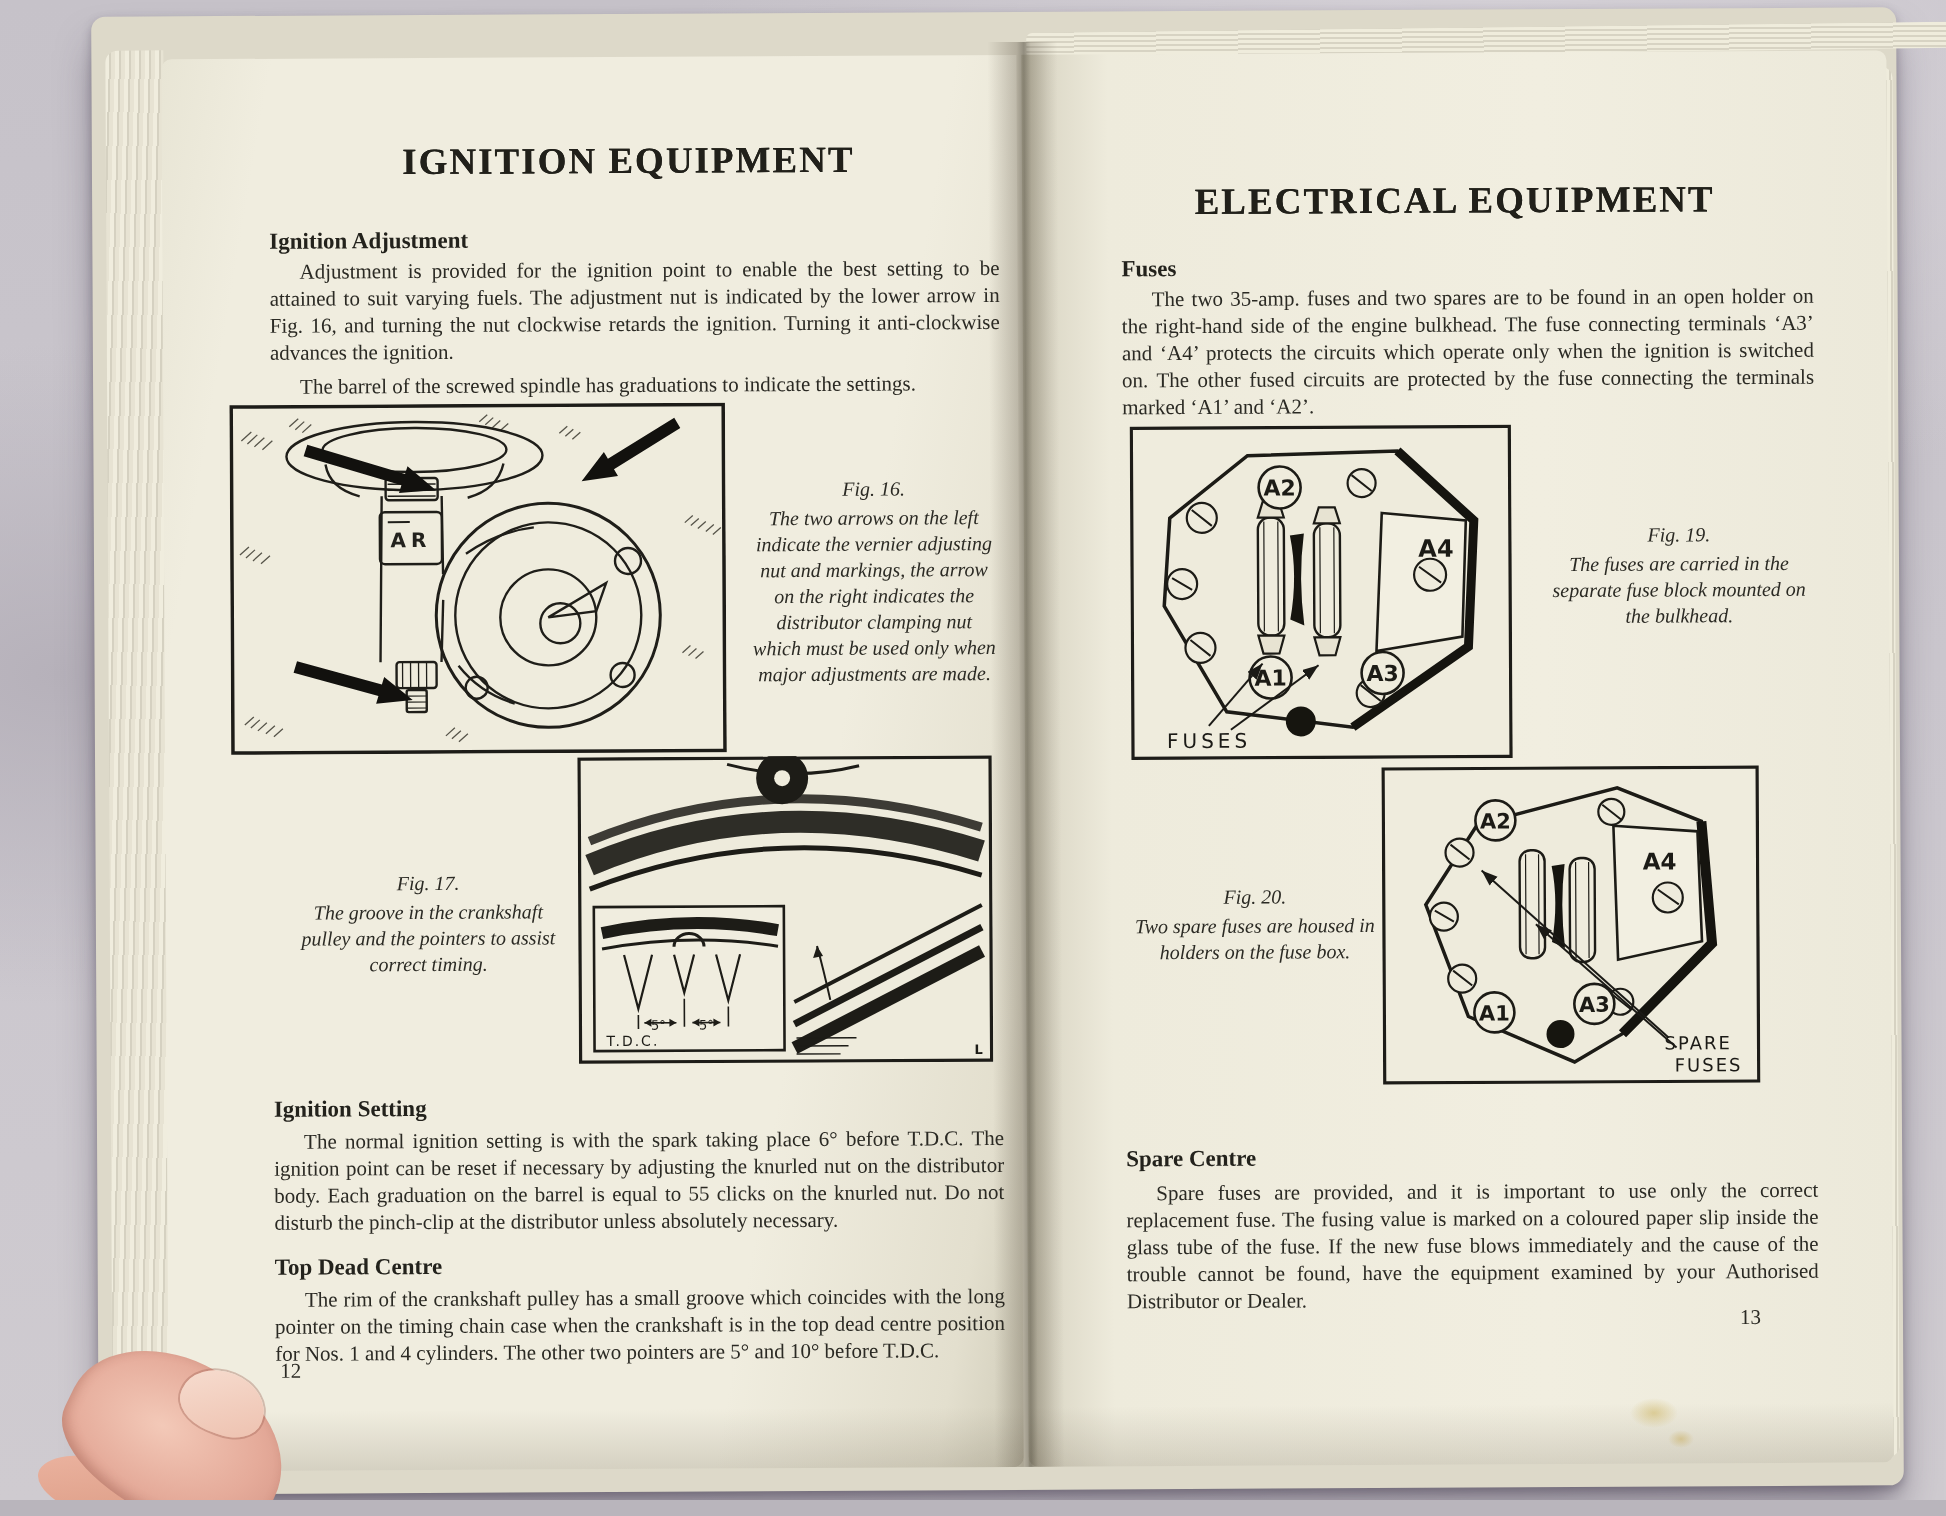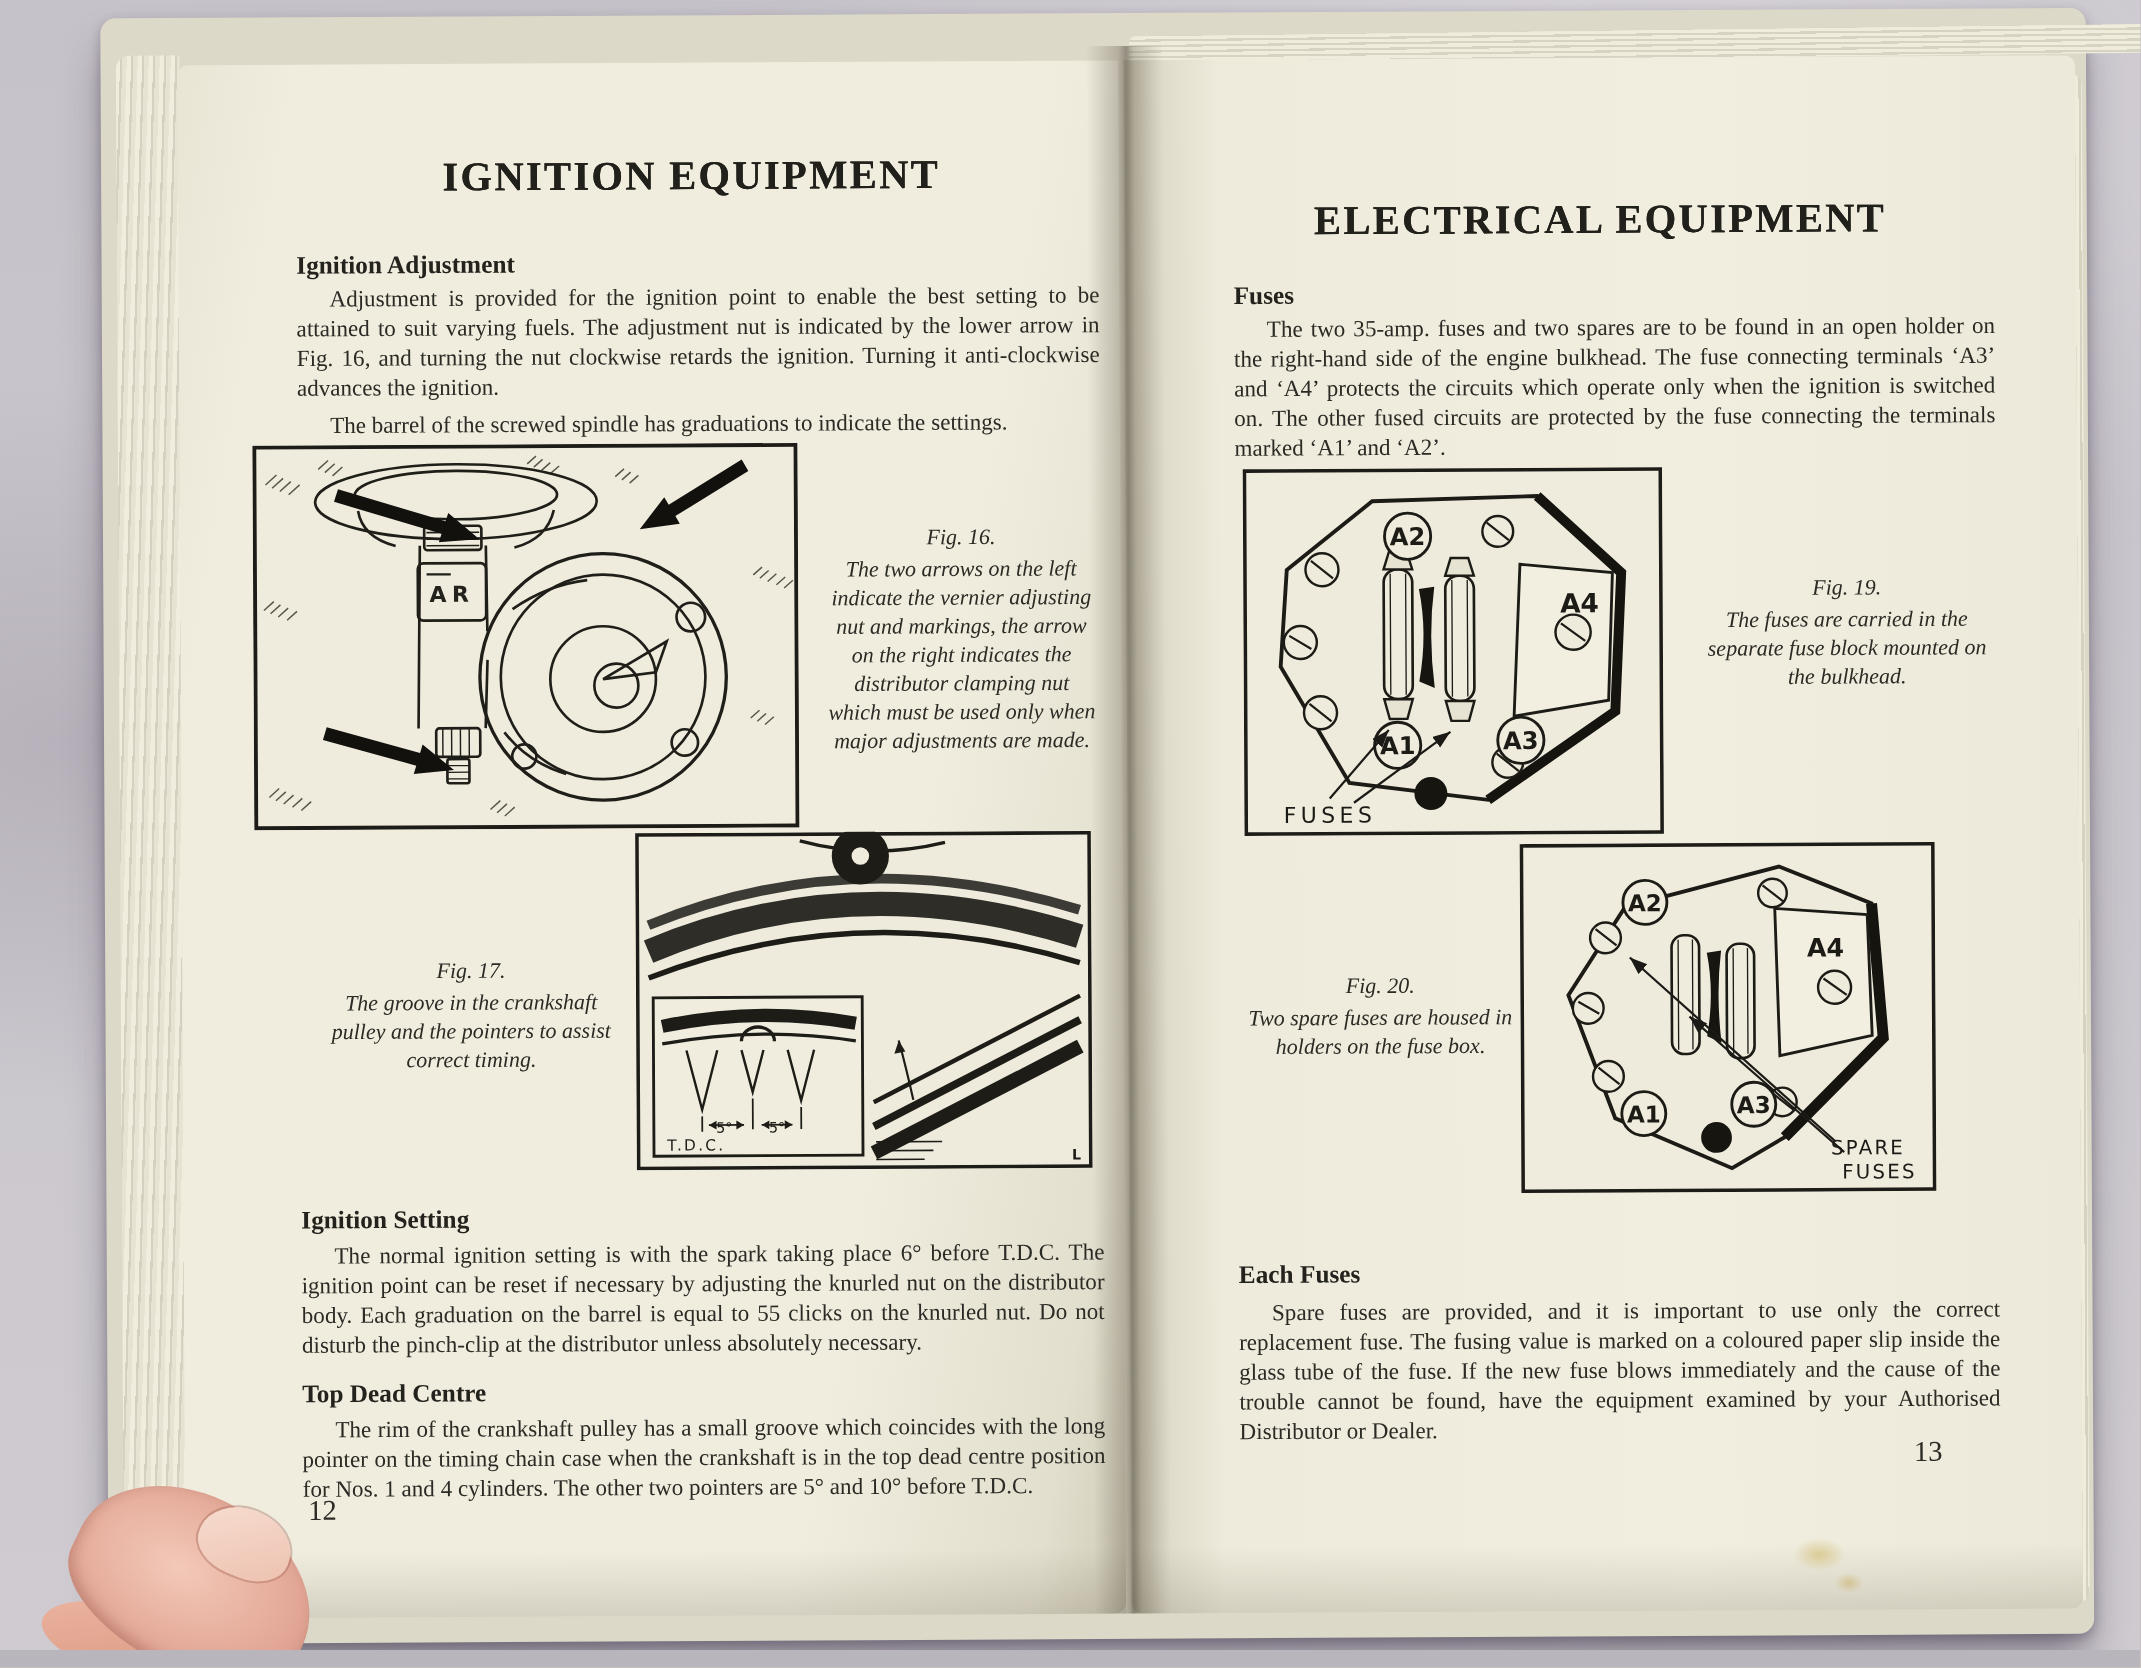--- a/index.html
+++ b/index.html
@@ -33,21 +33,21 @@
   .gutter{position:absolute;left:896px;top:30px;width:70px;height:1425px;
     background:linear-gradient(90deg, rgba(70,60,45,0) 0%, rgba(70,60,45,0.28) 42%, rgba(42,36,24,0.42) 52%, rgba(70,60,45,0.25) 62%, rgba(70,60,45,0) 100%);}
   .page-bottom-shade{position:absolute;left:0;bottom:0;width:100%;height:60px;
     background:linear-gradient(0deg, rgba(90,80,60,0.18), rgba(90,80,60,0));border-radius:0 0 10px 10px;}
   .page-title{font-weight:bold;font-size:37px;line-height:1.1;letter-spacing:2px;text-align:center;color:#21201a;text-shadow:0 0 0.6px #21201a;}
   .heading{font-weight:bold;font-size:23px;line-height:1.1;color:#23221c;}
   .body-text{font-size:21px;line-height:27px;text-align:justify;color:#2b2a24;}
   .indent{text-indent:30px;}
   .caption{font-style:italic;font-size:20px;line-height:26px;text-align:center;color:#2b2a24;}
   .caption .fig-label{margin-bottom:3px;}
-  .pagenum{font-size:26px;color:#2b2a24;}
+  .pagenum{font-size:21px;color:#2b2a24;}
   .figure{background:#efecdd;}
   .stain{position:absolute;border-radius:50%;}
   .stain.s1{left:1630px;top:1398px;width:48px;height:30px;background:radial-gradient(closest-side,rgba(205,180,95,0.55),rgba(205,180,95,0));}
   .stain.s2{left:1668px;top:1430px;width:26px;height:18px;background:radial-gradient(closest-side,rgba(200,172,90,0.5),rgba(200,172,90,0));}
   .thumb{position:absolute;left:62px;top:1360px;width:228px;height:158px;z-index:30;}
   .thumb-base{position:absolute;inset:0;transform:rotate(26deg);
     background:radial-gradient(ellipse at 42% 46%, #f3c9b8 0%, #e5ab9a 55%, #cf8e7f 100%);
     border-radius:58% 64% 34% 66% / 60% 68% 38% 46%;
     box-shadow:inset 3px -5px 12px rgba(120,55,40,0.28);}
   .thumb-nail{position:absolute;left:118px;top:12px;width:86px;height:62px;transform:rotate(22deg);
@@ -287,21 +287,21 @@
           <text x="282" y="284" font-size="18" letter-spacing="2" fill="#1b1a16">SPARE</text>
           <text x="292" y="306" font-size="18" letter-spacing="2" fill="#1b1a16">FUSES</text>
         </svg>
       </div>
 
       <div class="abs caption" style="left:84px;top:830px;width:290px;">
         <div class="fig-label">Fig. 20.</div>
         <div>Two spare fuses are housed in holders on the fuse box.</div>
       </div>
 
-      <h2 class="abs heading" style="left:99px;top:1092px;">Each Fuses</h2>
+      <h2 class="abs heading" style="left:99px;top:1092px;">Spare Centre</h2>
       <p class="abs body-text indent" style="left:99px;top:1126px;width:692px;">Spare fuses are provided, and it is important to use only the correct replacement fuse. The fusing value is marked on a coloured paper slip inside the glass tube of the fuse. If the new fuse blows immediately and the cause of the trouble cannot be found, have the equipment examined by your Authorised Distributor or Dealer.</p>
 
       <div class="abs pagenum" style="left:712px;top:1254px;">13</div>
 
       <div class="page-bottom-shade"></div>
     </div>
 
     <div class="gutter"></div>
   </div>
 

